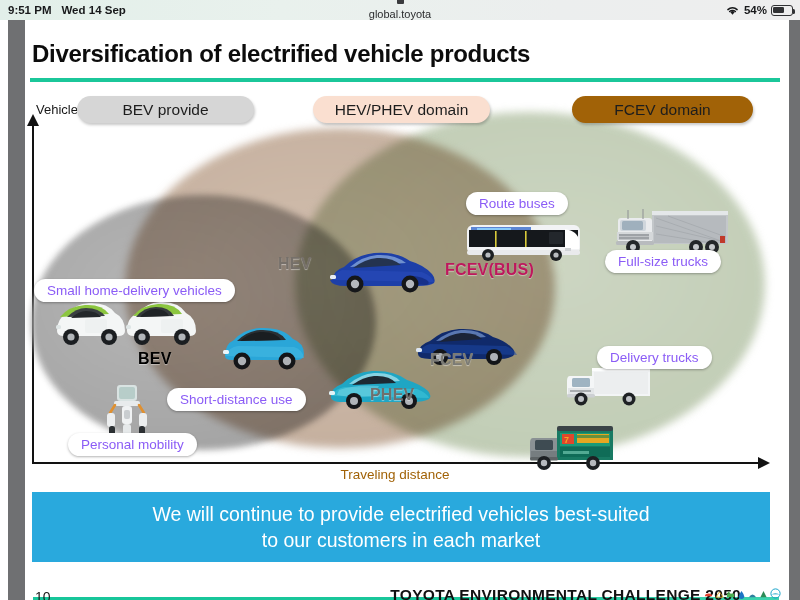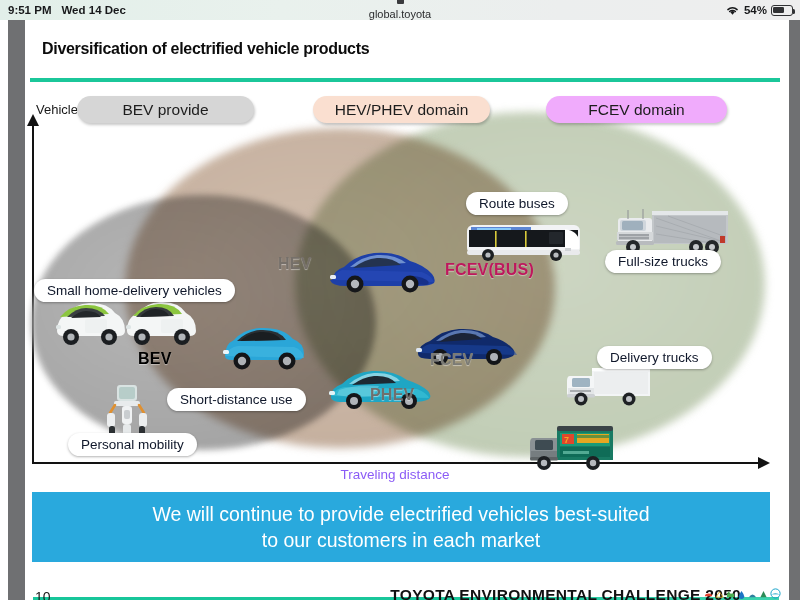--- a/index.html
+++ b/index.html
@@ -43,22 +43,22 @@
   .gutter-right { position:absolute; top:20px; right:0px; width:11px; height:580px; background:#6f7072; }
   .gutter-far-left { position:absolute; top:20px; left:0; width:8px; height:580px; background:#ffffff; }
 
   
   .page {
     position:absolute; top:20px; left:25px; width:764px; height:580px;
     background:#ffffff; overflow:hidden;
   }
 
   .slide-title {
-    position:absolute; left:17px; top:20px;
-    font-size:16px; font-weight:bold; color:#0c0c0c; letter-spacing:-0.3px;
+    position:absolute; left:7px; top:20px;
+    font-size:24px; font-weight:bold; color:#0c0c0c; letter-spacing:-0.3px;
     white-space:nowrap;
   }
   .title-rule {
     position:absolute; left:5px; top:58px; width:750px; height:4px;
     background:#1bc79a;
   }
 
   
   .chart {
     position:absolute; left:0px; top:80px; width:764px; height:390px;
@@ -77,21 +77,21 @@
   .axis-x {
     position:absolute; left:7px; top:362px; width:728px; height:2px; background:#121212;
   }
   .axis-x-arrow {
     position:absolute; left:733px; top:356.5px; width:0; height:0;
     border-top:6.5px solid transparent; border-bottom:6.5px solid transparent;
     border-left:12px solid #121212;
   }
   .axis-x-label {
     position:absolute; left:0px; top:367px; width:740px; text-align:center;
-    font-size:13.5px; color:#8b5cf6;
+    font-size:13.5px; color:#a16207;
   }
 
   
   .blob { position:absolute; border-radius:50%; }
   .blob-bev {
     left:6px; top:95px; width:345px; height:255px;
     background:radial-gradient(ellipse at 40% 40%, #b4b4b4 0%, #a7a7a7 55%, #9a9a9a 100%);
     filter: blur(3px); opacity:0.97;
   }
   .blob-hev {
@@ -108,27 +108,27 @@
   
   .dpill {
     position:absolute; height:27px; padding:0 16px;
     display:flex; align-items:center; justify-content:center;
     border-radius:14px; font-size:15.5px; color:#1d1d1d;
     box-shadow:1px 2px 3px rgba(0,0,0,0.22);
     white-space:nowrap;
   }
   .dpill-bev  { left:52px;  top:-4px; width:177px; background:#d6d6d6; }
   .dpill-hev  { left:288px; top:-4px; width:177px; background:#fadfd0; }
-  .dpill-fcev { left:521px; top:-4px; width:181px; background:#f0abfc;text-align:center; }
+  .dpill-fcev { left:547px; top:-4px; width:181px; background:#a16207;text-align:center; }
 
   
   .cpill {
     position:absolute; height:23px; padding:0 13px;
     display:flex; align-items:center; justify-content:center;
-    border-radius:12px; background:#ffffff; color:#0f172a;
+    border-radius:12px; background:#ffffff; color:#8b5cf6;
     font-size:13.5px; white-space:nowrap;
     box-shadow:0 1px 2.5px rgba(0,0,0,0.30);
   }
   .cp-route   { left:441px; top:92px; }
   .cp-full    { left:580px; top:150px; }
   .cp-small   { left:9px;   top:179px; }
   .cp-passg   { left:363px; top:191px; }
   .cp-deliv   { left:572px; top:246px; }
   .cp-short   { left:142px; top:288px; }
   .cp-personal{ left:43px;  top:333px; }
@@ -172,21 +172,21 @@
   }
   .footer-icons { position:absolute; right:8px; top:568px; display:flex; gap:2px; align-items:flex-end; }
   .fi { width:9px; height:9px; }
 </style>
 </head>
 <body>
 
 <div class="statusbar">
   <div class="sb-left">
     <span>9:51 PM</span>
-    <span>Wed 14 Dec</span>
+    <span>Wed 14 Sep</span>
   </div>
   <div class="sb-center">
     <span class="lock-icon">
       <span class="shackle"></span>
         <span class="body"></span>
     </span>
     <span>global.toyota</span>
   </div>
   <div class="sb-right">
     <svg class="wifi-icon" width="15" height="11" viewBox="0 0 15 11">

